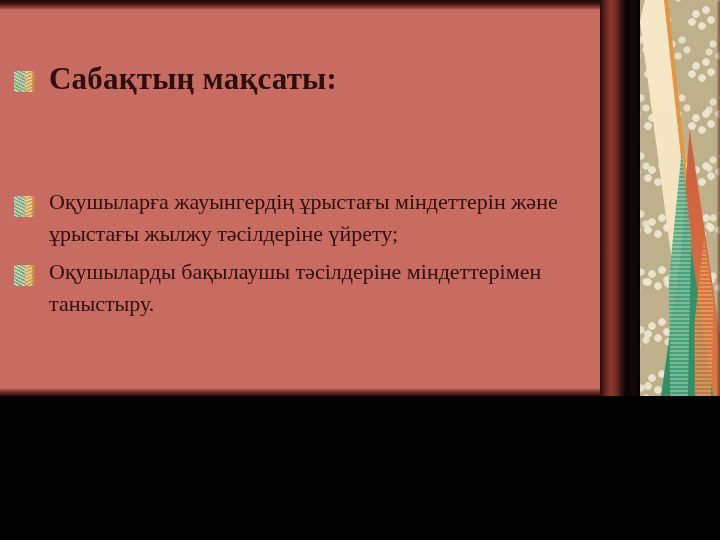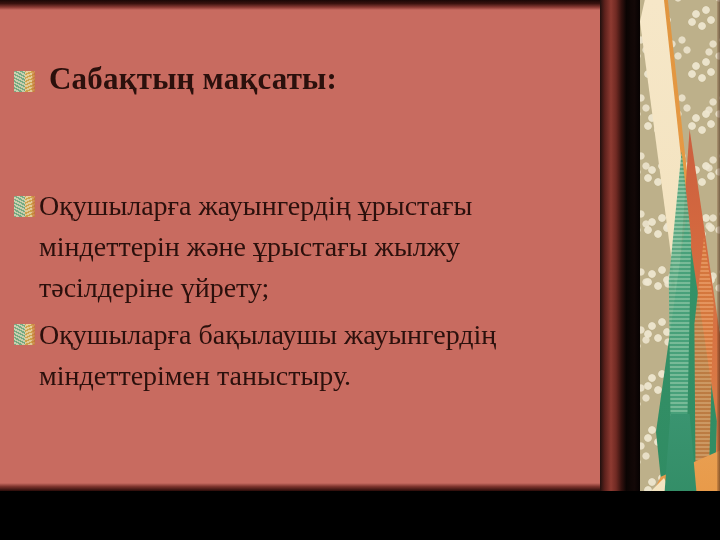--- a/index.html
+++ b/index.html
@@ -3,21 +3,21 @@
 <meta charset="utf-8">
 <style>
   html, body {
     margin: 0;
     padding: 0;
     background: #000;
   }
   #slide {
     position: relative;
     width: 720px;
-    height: 491px;
+    height: 396px;
     overflow: hidden;
     background: #7dd3fc;
     font-family: "Liberation Serif", "DejaVu Serif", serif;
   }
 
   
   .bg-base {
     position: absolute;
     left: 0; top: 0;
     width: 720px; height: 540px;
@@ -196,24 +196,24 @@
     left: 14px;
     top: 186px;
     width: 584px;
   }
   .bullet-row {
     display: flex;
     align-items: flex-start;
     margin-bottom: 6px;
   }
   .bullet-text {
-    font-size: 28px;
+    font-size: 22px;
     color: #2b100c;
     line-height: 1.46;
-    margin-left: 4px;
+    margin-left: 14px;
     max-width: 540px;
   }
 
   
   .marker {
     flex: 0 0 auto;
     width: 21px;
     height: 21px;
     margin-top: 9px;
     position: relative;
@@ -300,18 +300,18 @@
       </div>
 
 
       <div class="bullet-row b3">
         <div class="marker">
           <div class="m-green"></div>
           <div class="m-yellow"></div>
           <div class="m-orange"></div>
           <div class="m-tint"></div>
         </div>
-        <div class="bullet-text">Оқушыларға бақылаушы жауынгердің міндеттерімен таныстыру.</div>
+        <div class="bullet-text">Оқушыларды бақылаушы тәсілдеріне міндеттерімен таныстыру.</div>
       </div>
 
     </div>
   </div>
 </div>
 
 </body></html>

